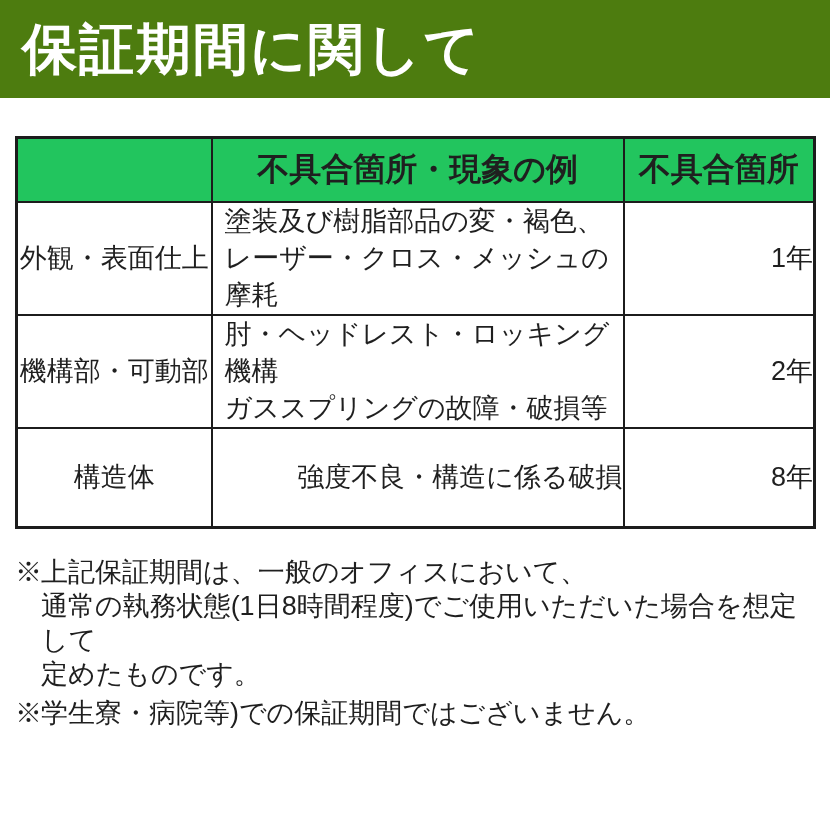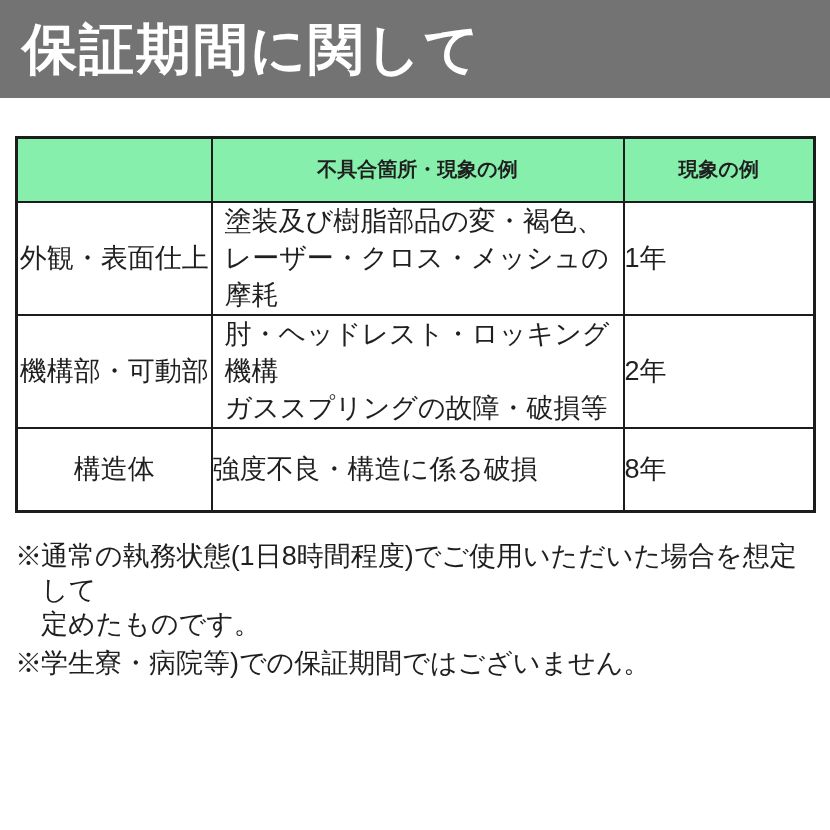--- a/index.html
+++ b/index.html
@@ -7,21 +7,21 @@
     width: 830px; height: 830px;
     background: #ffffff;
     overflow: hidden;
     font-family: "Liberation Sans", sans-serif;
     color: #1f1f1f;
   }
 
   
   .banner {
     width: 830px; height: 98px;
-    background: #737373;
+    background: #4d7c0f;
     display: flex; align-items: center;
   }
   .banner-title {
     color: #ffffff;
     font-size: 55px;
     font-weight: 800;
     letter-spacing: 2px;
     padding-left: 22px;
     line-height: 1;
     white-space: nowrap;
@@ -34,42 +34,42 @@
     border-collapse: collapse;
     table-layout: fixed;
   }
   .warranty-table th,
   .warranty-table td {
     border: 2px solid #1c1c1c;
     font-weight: 500;
   }
   .warranty-table { border: 3px solid #1c1c1c; }
   .warranty-table thead th {
-    background: #86efac;
+    background: #22c55e;
     height: 64px;
-    font-size: 20px;
+    font-size: 32px;
     font-weight: 600;
     text-align: center;
     vertical-align: middle;
   }
   .col-category { width: 195px; }
   .col-example  { width: 412px; }
   .col-period   { width: 191px; }
 
   .warranty-table tbody td {
     height: 95px;
     font-size: 27px;
     vertical-align: middle;
     color: #1f1f1f;
   }
-  .warranty-table tbody tr:last-child td { height: 84px; }
+  .warranty-table tbody tr:last-child td { height: 100px; }
   td.cell-category { text-align: center; border-radius: 22px; }
   td.cell-example  { text-align: left; padding-left: 12px; line-height: 37px; }
-  td.cell-example.center { text-align: left; padding-left: 0; }
-  td.cell-period   { text-align: left; }
+  td.cell-example.center { text-align: right; padding-left: 0; }
+  td.cell-period   { text-align: right; }
 
   
   .notes {
     margin: 26px 0 0 15px;
     width: 800px;
   }
   .note {
     display: flex;
     font-size: 27px;
     line-height: 34px;
@@ -93,21 +93,21 @@
 <table class="warranty-table">
   <colgroup>
     <col class="col-category">
     <col class="col-example">
     <col class="col-period">
   </colgroup>
   <thead>
     <tr>
       <th></th>
       <th>不具合箇所・現象の例</th>
-      <th>現象の例</th>
+      <th>不具合箇所</th>
     </tr>
   </thead>
   <tbody>
     <tr>
       <td class="cell-category">外観・表面仕上</td>
       <td class="cell-example">
         <div>塗装及び樹脂部品の変・褐色、</div>
         <div>レーザー・クロス・メッシュの摩耗</div>
       </td>
       <td class="cell-period">1年</td>
@@ -128,20 +128,21 @@
       <td class="cell-period">8年</td>
     </tr>
   </tbody>
 </table>
 
 <section class="notes">
 
   <div class="note">
     <span class="note-marker">※</span>
     <div class="note-body">
+      <div>上記保証期間は、一般のオフィスにおいて、</div>
       <div>通常の執務状態(1日8時間程度)でご使用いただいた場合を想定して</div>
       <div>定めたものです。</div>
     </div>
   </div>
 
   <div class="note">
     <span class="note-marker">※</span>
     <div class="note-body">
       <div>学生寮・病院等)での保証期間ではございません。</div>
 

